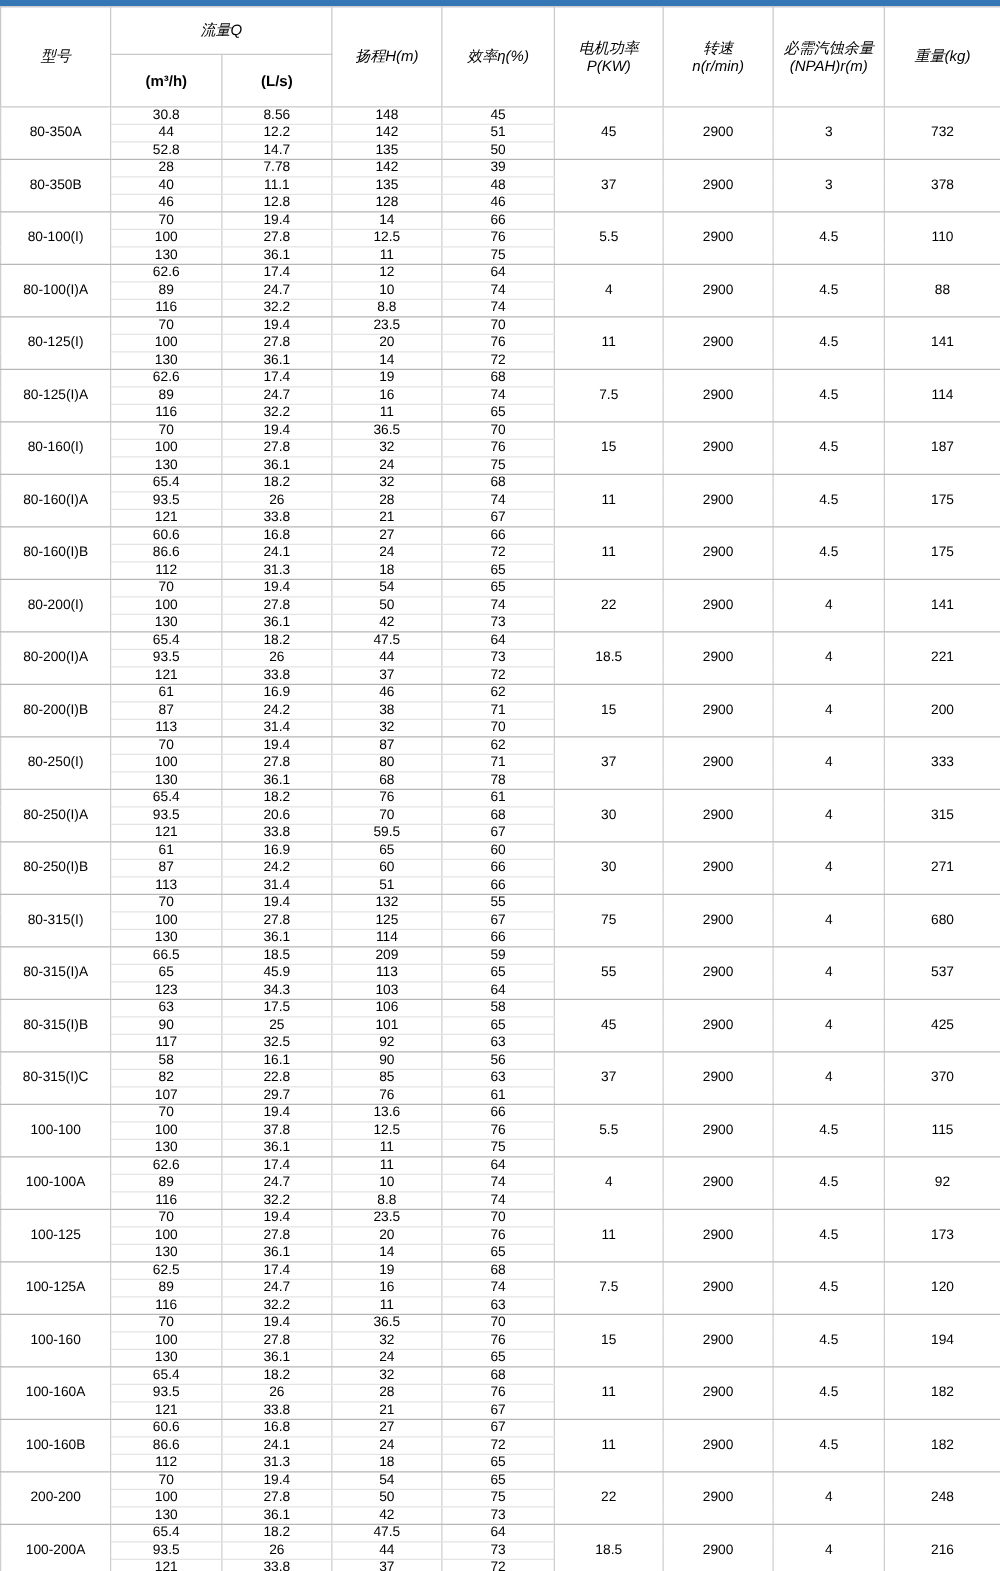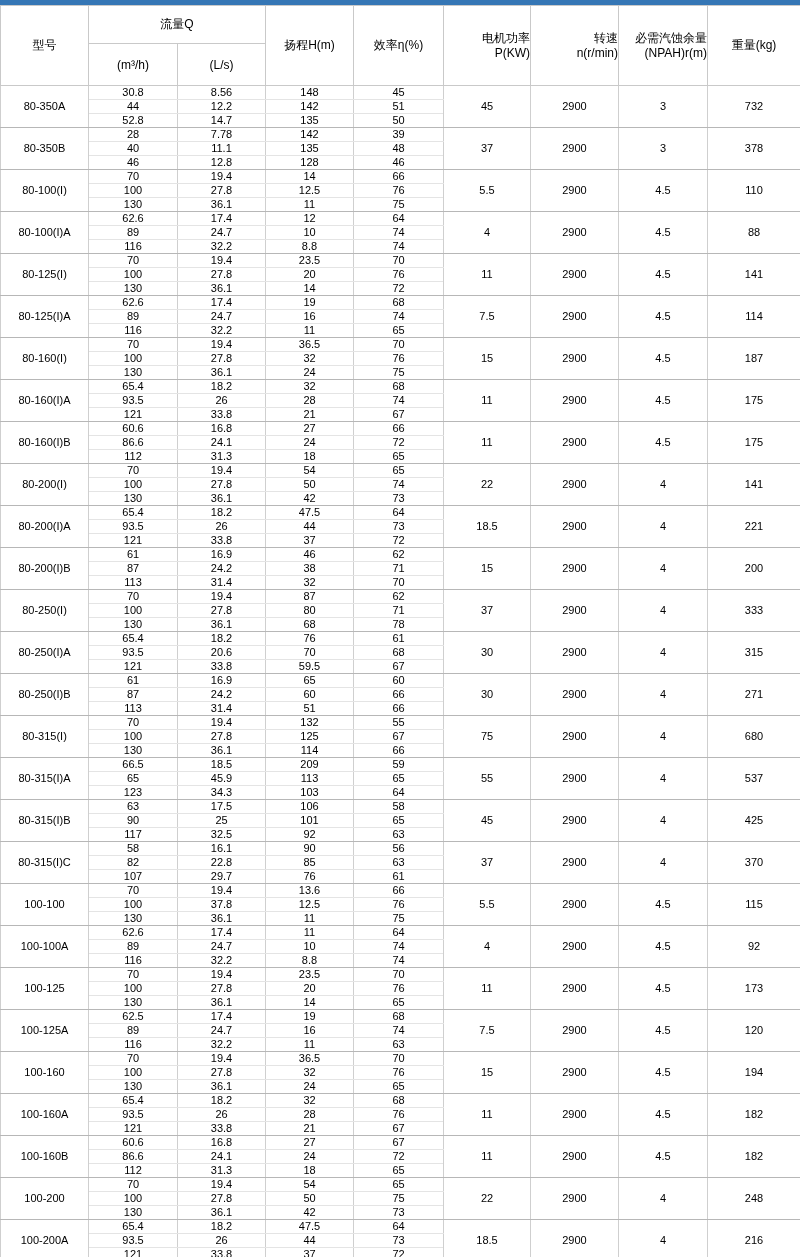--- a/index.html
+++ b/index.html
@@ -24,23 +24,23 @@
     padding: 0;
     overflow: hidden;
     white-space: nowrap;
   }
   thead th {
     font-weight: normal;
     font-size: 12px;
     border: 1px solid #c9c9c9;
     background: #ffffff;
   }
-  thead tr.h1 th { height: 38px; }
-  thead tr.h2 th { height: 42px; }
-  thead th .hline { display: block; line-height: 15px; text-align: right; }
+  thead tr.h1 th { height: 38px; font-style: italic; }
+  thead tr.h2 th { height: 42px; font-weight: bold; }
+  thead th .hline { display: block; line-height: 15px; }
   tbody td {
     font-size: 11px;
     height: 13px;
     line-height: 13px;
     border-right: 1px solid #cfcfcf;
     border-left: 1px solid #cfcfcf;
     border-bottom: 1px solid #e4e4e4;
   }
   tbody td.model, tbody td.merged { border-bottom: 1px solid #b7b7b7; }
   tbody tr.block-end td { border-bottom: 1px solid #b7b7b7; }
@@ -680,21 +680,21 @@
         <td class="num">24</td>
         <td class="num">72</td>
       </tr>
       <tr class="block-end">
         <td class="num">112</td>
         <td class="num">31.3</td>
         <td class="num">18</td>
         <td class="num">65</td>
       </tr>
       <tr class="block-start">
-        <td rowspan="3" class="model">100-200</td>
+        <td rowspan="3" class="model">200-200</td>
         <td class="num">70</td>
         <td class="num">19.4</td>
         <td class="num">54</td>
         <td class="num">65</td>
         <td rowspan="3" class="merged">22</td>
         <td rowspan="3" class="merged">2900</td>
         <td rowspan="3" class="merged">4</td>
         <td rowspan="3" class="merged">248</td>
       </tr>
       <tr>

